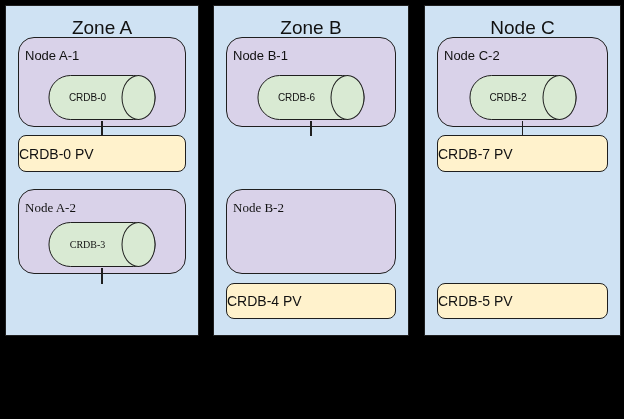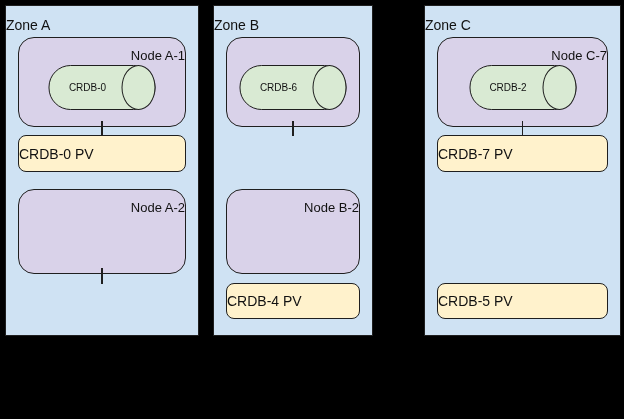--- a/index.html
+++ b/index.html
@@ -21,46 +21,47 @@
   }
   .zone {
     position: absolute;
     top: 5px;
     height: 331px;
     background: var(--zone-fill);
     border: 1px solid var(--line);
     box-sizing: border-box;
   }
   .zone-a { left: 5px;   width: 194px; }
-  .zone-b { left: 213px; width: 160px; }
+  .zone-b { left: 213px; width: 196px; }
   .zone-c { left: 424px; width: 197px; }
   .zone-title {
     position: absolute;
     top: 11px; left: 0; right: 0;
-    font-size: 14px;
+    text-align: center;
+    font-size: 19px;
   }
   .node {
     position: absolute;
     left: 12px; right: 12px;
     background: var(--node-fill);
     border: 1px solid var(--line);
     border-radius: 16px;
     box-sizing: border-box;
   }
   .node1 { top: 31px;  height: 90px; }
-  .node2 { top: 183px; height: 85px; }
+  .node2 { top: 183px; height: 85px; font-family: Liberation Serif, serif; }
   .node-title {
     position: absolute;
     top: 10px; left: 6px; right: 0;
-    text-align: right;
+    text-align: left;
     font-size: 13px;
   }
   .disk {
     position: absolute;
-    bottom: 16px;
+    bottom: 6px;
     left: 50%;
     transform: translateX(-50%);
     width: 107px;
     height: 45px;
   }
   .disk-body {
     position: absolute;
     left: 0; top: 0; right: 0; bottom: 0;
     background: var(--disk-fill);
     border: 1px solid var(--line);
@@ -125,49 +126,55 @@
         <div class="disk-label">CRDB-0</div>
       </div>
     </div>
     <div class="connector connector1"></div>
     <div class="pv pv1">
       <span>CRDB-0 PV</span>
     </div>
 
     <div class="node node2">
       <div class="node-title">Node A-2</div>
+      <div class="disk">
+        <div class="disk-body"></div>
+        <div class="disk-cap"></div>
+        <div class="disk-label">CRDB-3</div>
+      </div>
     </div>
     <div class="connector connector2"></div>
   </div>
 
   <div class="zone zone-b">
     <div class="zone-title">Zone B</div>
 
     <div class="node node1">
+      <div class="node-title">Node B-1</div>
       <div class="disk">
         <div class="disk-body"></div>
         <div class="disk-cap"></div>
         <div class="disk-label">CRDB-6</div>
       </div>
     </div>
     <div class="connector connector1"></div>
 
     <div class="node node2">
       <div class="node-title">Node B-2</div>
     </div>
     <div class="pv pv2">
       <span>CRDB-4 PV</span>
     </div>
   </div>
 
   <div class="zone zone-c">
-    <div class="zone-title">Zone C</div>
+    <div class="zone-title">Node C</div>
 
     <div class="node node1">
-      <div class="node-title">Node C-7</div>
+      <div class="node-title">Node C-2</div>
       <div class="disk">
         <div class="disk-body"></div>
         <div class="disk-cap"></div>
         <div class="disk-label">CRDB-2</div>
       </div>
     </div>
     <div class="connector connector1"></div>
     <div class="pv pv1">
       <span>CRDB-7 PV</span>
     </div>

